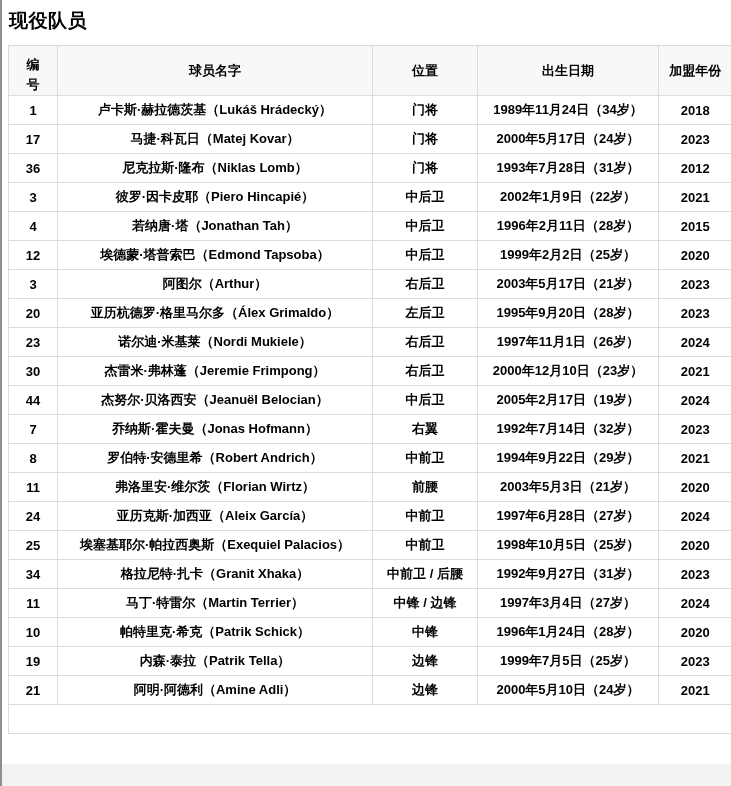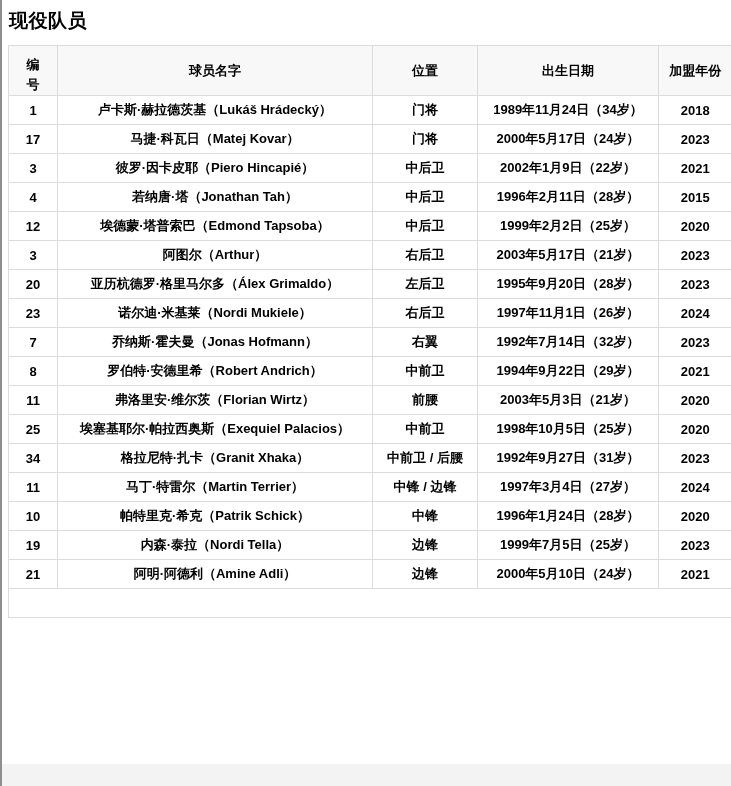--- a/index.html
+++ b/index.html
@@ -119,20 +119,27 @@
         <td>2018</td>
       </tr>
       <tr>
         <td>17</td>
         <td>马捷·科瓦日（Matej Kovar）</td>
         <td>门将</td>
         <td>2000年5月17日（24岁）</td>
         <td>2023</td>
       </tr>
       <tr>
+        <td>36</td>
+        <td>尼克拉斯·隆布（Niklas Lomb）</td>
+        <td>门将</td>
+        <td>1993年7月28日（31岁）</td>
+        <td>2012</td>
+      </tr>
+      <tr>
         <td>3</td>
         <td>彼罗·因卡皮耶（Piero Hincapié）</td>
         <td>中后卫</td>
         <td>2002年1月9日（22岁）</td>
         <td>2021</td>
       </tr>
       <tr>
         <td>4</td>
         <td>若纳唐·塔（Jonathan Tah）</td>
         <td>中后卫</td>
@@ -161,20 +168,34 @@
         <td>2023</td>
       </tr>
       <tr>
         <td>23</td>
         <td>诺尔迪·米基莱（Nordi Mukiele）</td>
         <td>右后卫</td>
         <td>1997年11月1日（26岁）</td>
         <td>2024</td>
       </tr>
       <tr>
+        <td>30</td>
+        <td>杰雷米·弗林蓬（Jeremie Frimpong）</td>
+        <td>右后卫</td>
+        <td>2000年12月10日（23岁）</td>
+        <td>2021</td>
+      </tr>
+      <tr>
+        <td>44</td>
+        <td>杰努尔·贝洛西安（Jeanuël Belocian）</td>
+        <td>中后卫</td>
+        <td>2005年2月17日（19岁）</td>
+        <td>2024</td>
+      </tr>
+      <tr>
         <td>7</td>
         <td>乔纳斯·霍夫曼（Jonas Hofmann）</td>
         <td>右翼</td>
         <td>1992年7月14日（32岁）</td>
         <td>2023</td>
       </tr>
       <tr>
         <td>8</td>
         <td>罗伯特·安德里希（Robert Andrich）</td>
         <td>中前卫</td>
@@ -182,20 +203,27 @@
         <td>2021</td>
       </tr>
       <tr>
         <td>11</td>
         <td>弗洛里安·维尔茨（Florian Wirtz）</td>
         <td>前腰</td>
         <td>2003年5月3日（21岁）</td>
         <td>2020</td>
       </tr>
       <tr>
+        <td>24</td>
+        <td>亚历克斯·加西亚（Aleix García）</td>
+        <td>中前卫</td>
+        <td>1997年6月28日（27岁）</td>
+        <td>2024</td>
+      </tr>
+      <tr>
         <td>25</td>
         <td>埃塞基耶尔·帕拉西奥斯（Exequiel Palacios）</td>
         <td>中前卫</td>
         <td>1998年10月5日（25岁）</td>
         <td>2020</td>
       </tr>
       <tr>
         <td>34</td>
         <td>格拉尼特·扎卡（Granit Xhaka）</td>
         <td>中前卫 / 后腰</td>
@@ -211,21 +239,21 @@
       </tr>
       <tr>
         <td>10</td>
         <td>帕特里克·希克（Patrik Schick）</td>
         <td>中锋</td>
         <td>1996年1月24日（28岁）</td>
         <td>2020</td>
       </tr>
       <tr>
         <td>19</td>
-        <td>内森·泰拉（Nordi Tella）</td>
+        <td>内森·泰拉（Patrik Tella）</td>
         <td>边锋</td>
         <td>1999年7月5日（25岁）</td>
         <td>2023</td>
       </tr>
       <tr>
         <td>21</td>
         <td>阿明·阿德利（Amine Adli）</td>
         <td>边锋</td>
         <td>2000年5月10日（24岁）</td>
         <td>2021</td>

